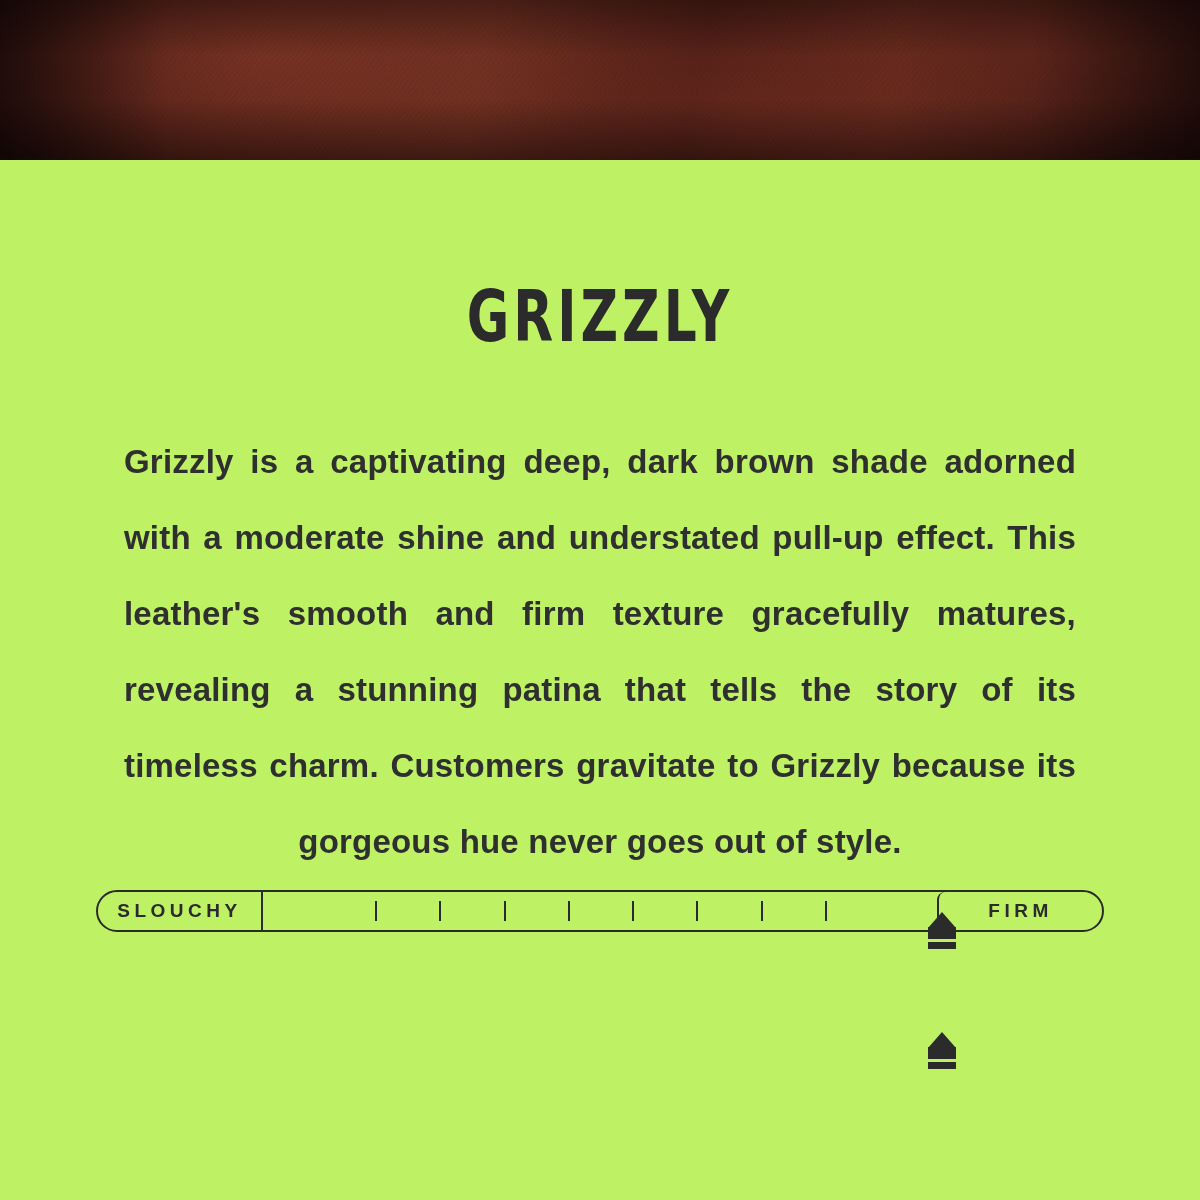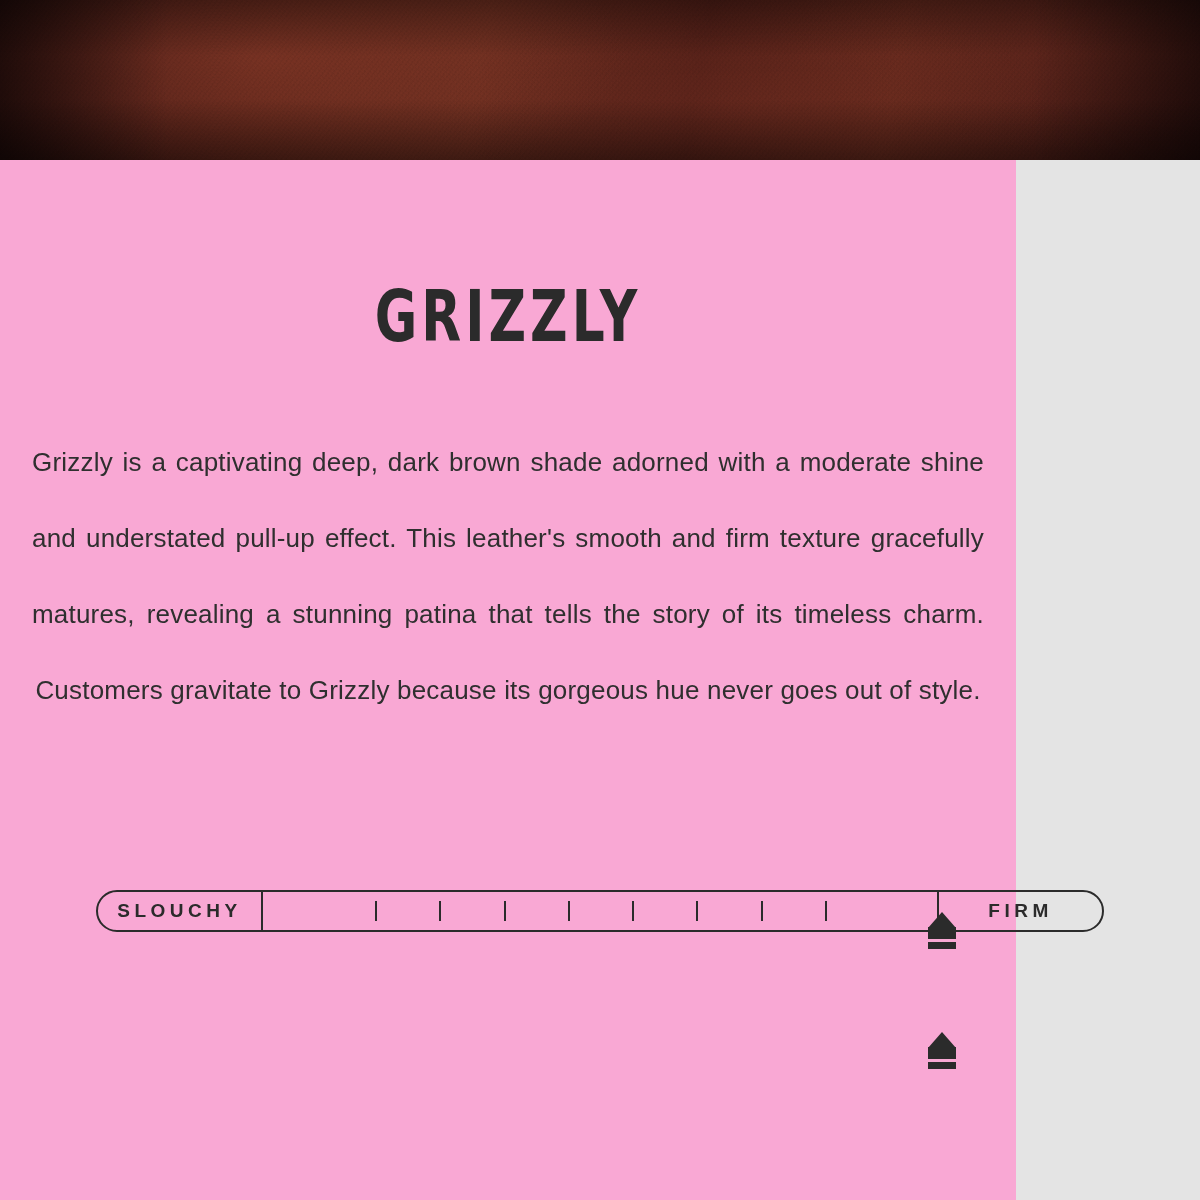--- a/index.html
+++ b/index.html
@@ -8,23 +8,23 @@
   }
   body {
     width: 1200px;
     height: 1200px;
     background: #e4e4e4;
     font-family: "Liberation Sans", sans-serif;
     overflow: hidden;
   }
   .page {
     position: relative;
-    width: 1016px;
+    width: 1200px;
     height: 1200px;
-    background: #f9a8d4;
+    background: #bef264;
   }
 
   
   .hero {
     position: relative;
     width: 1200px;
     height: 160px;
     overflow: hidden;
     background: #54221c;
     background-image:
@@ -65,25 +65,25 @@
     transform: scaleX(0.80);
     line-height: 1;
   }
 
   
   .body-copy {
     width: 952px;
     margin: 72px auto 0 auto;
     text-align: justify;
     text-align-last: center;
-    font-size: 26px;
+    font-size: 33px;
     line-height: 76px;
     color: #2f2f2f;
     letter-spacing: 0.2px;
-    font-weight: 400;
+    font-weight: 700;
   }
 
   
   .sliders {
     position: absolute;
     left: 0;
     top: 890px;
     width: 1200px;
   }
   .slider-row {
@@ -115,20 +115,21 @@
     flex: 0 0 auto;
     padding: 0 14px;
   }
   .cap-left {
     width: 165px;
     border-right: 2px solid #2b2b2b;
   }
   .cap-right {
     width: 165px;
     border-left: 2px solid #2b2b2b;
+    border-radius: 8px;
   }
   .ticks {
     position: relative;
     flex: 1 1 auto;
   }
   .tick {
     position: absolute;
     top: 9px;
     width: 2px;
     height: 20px;

